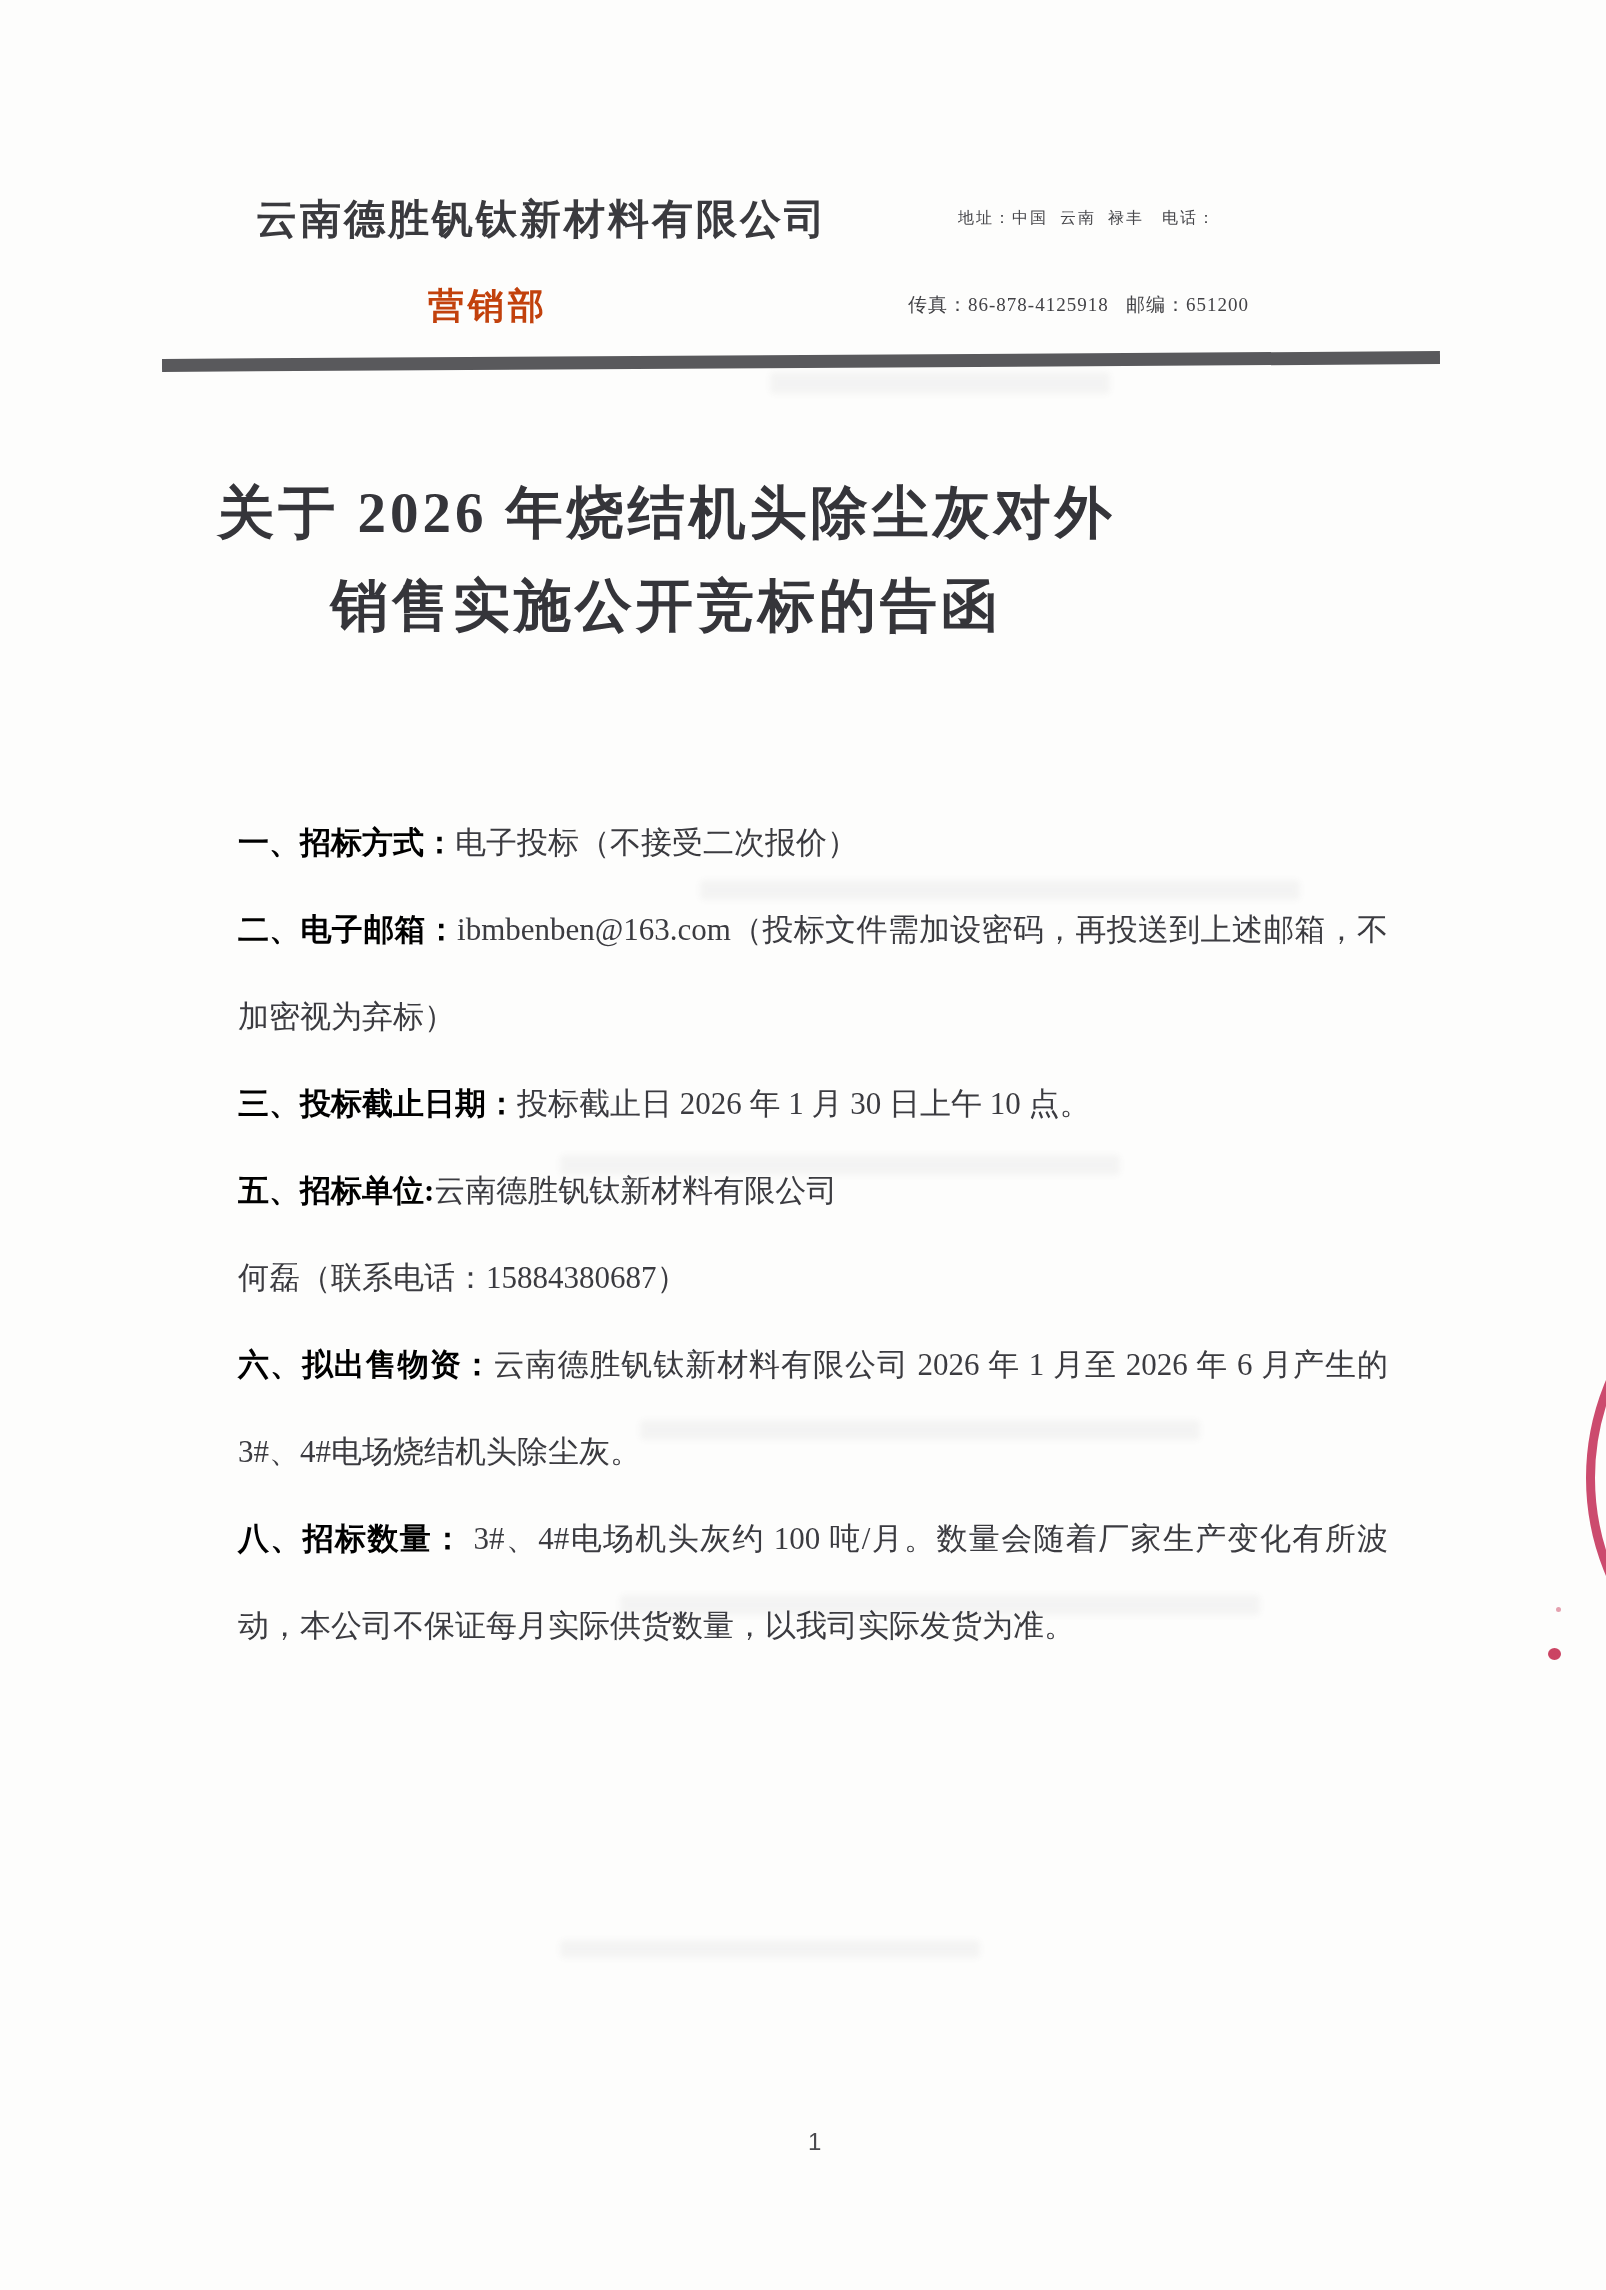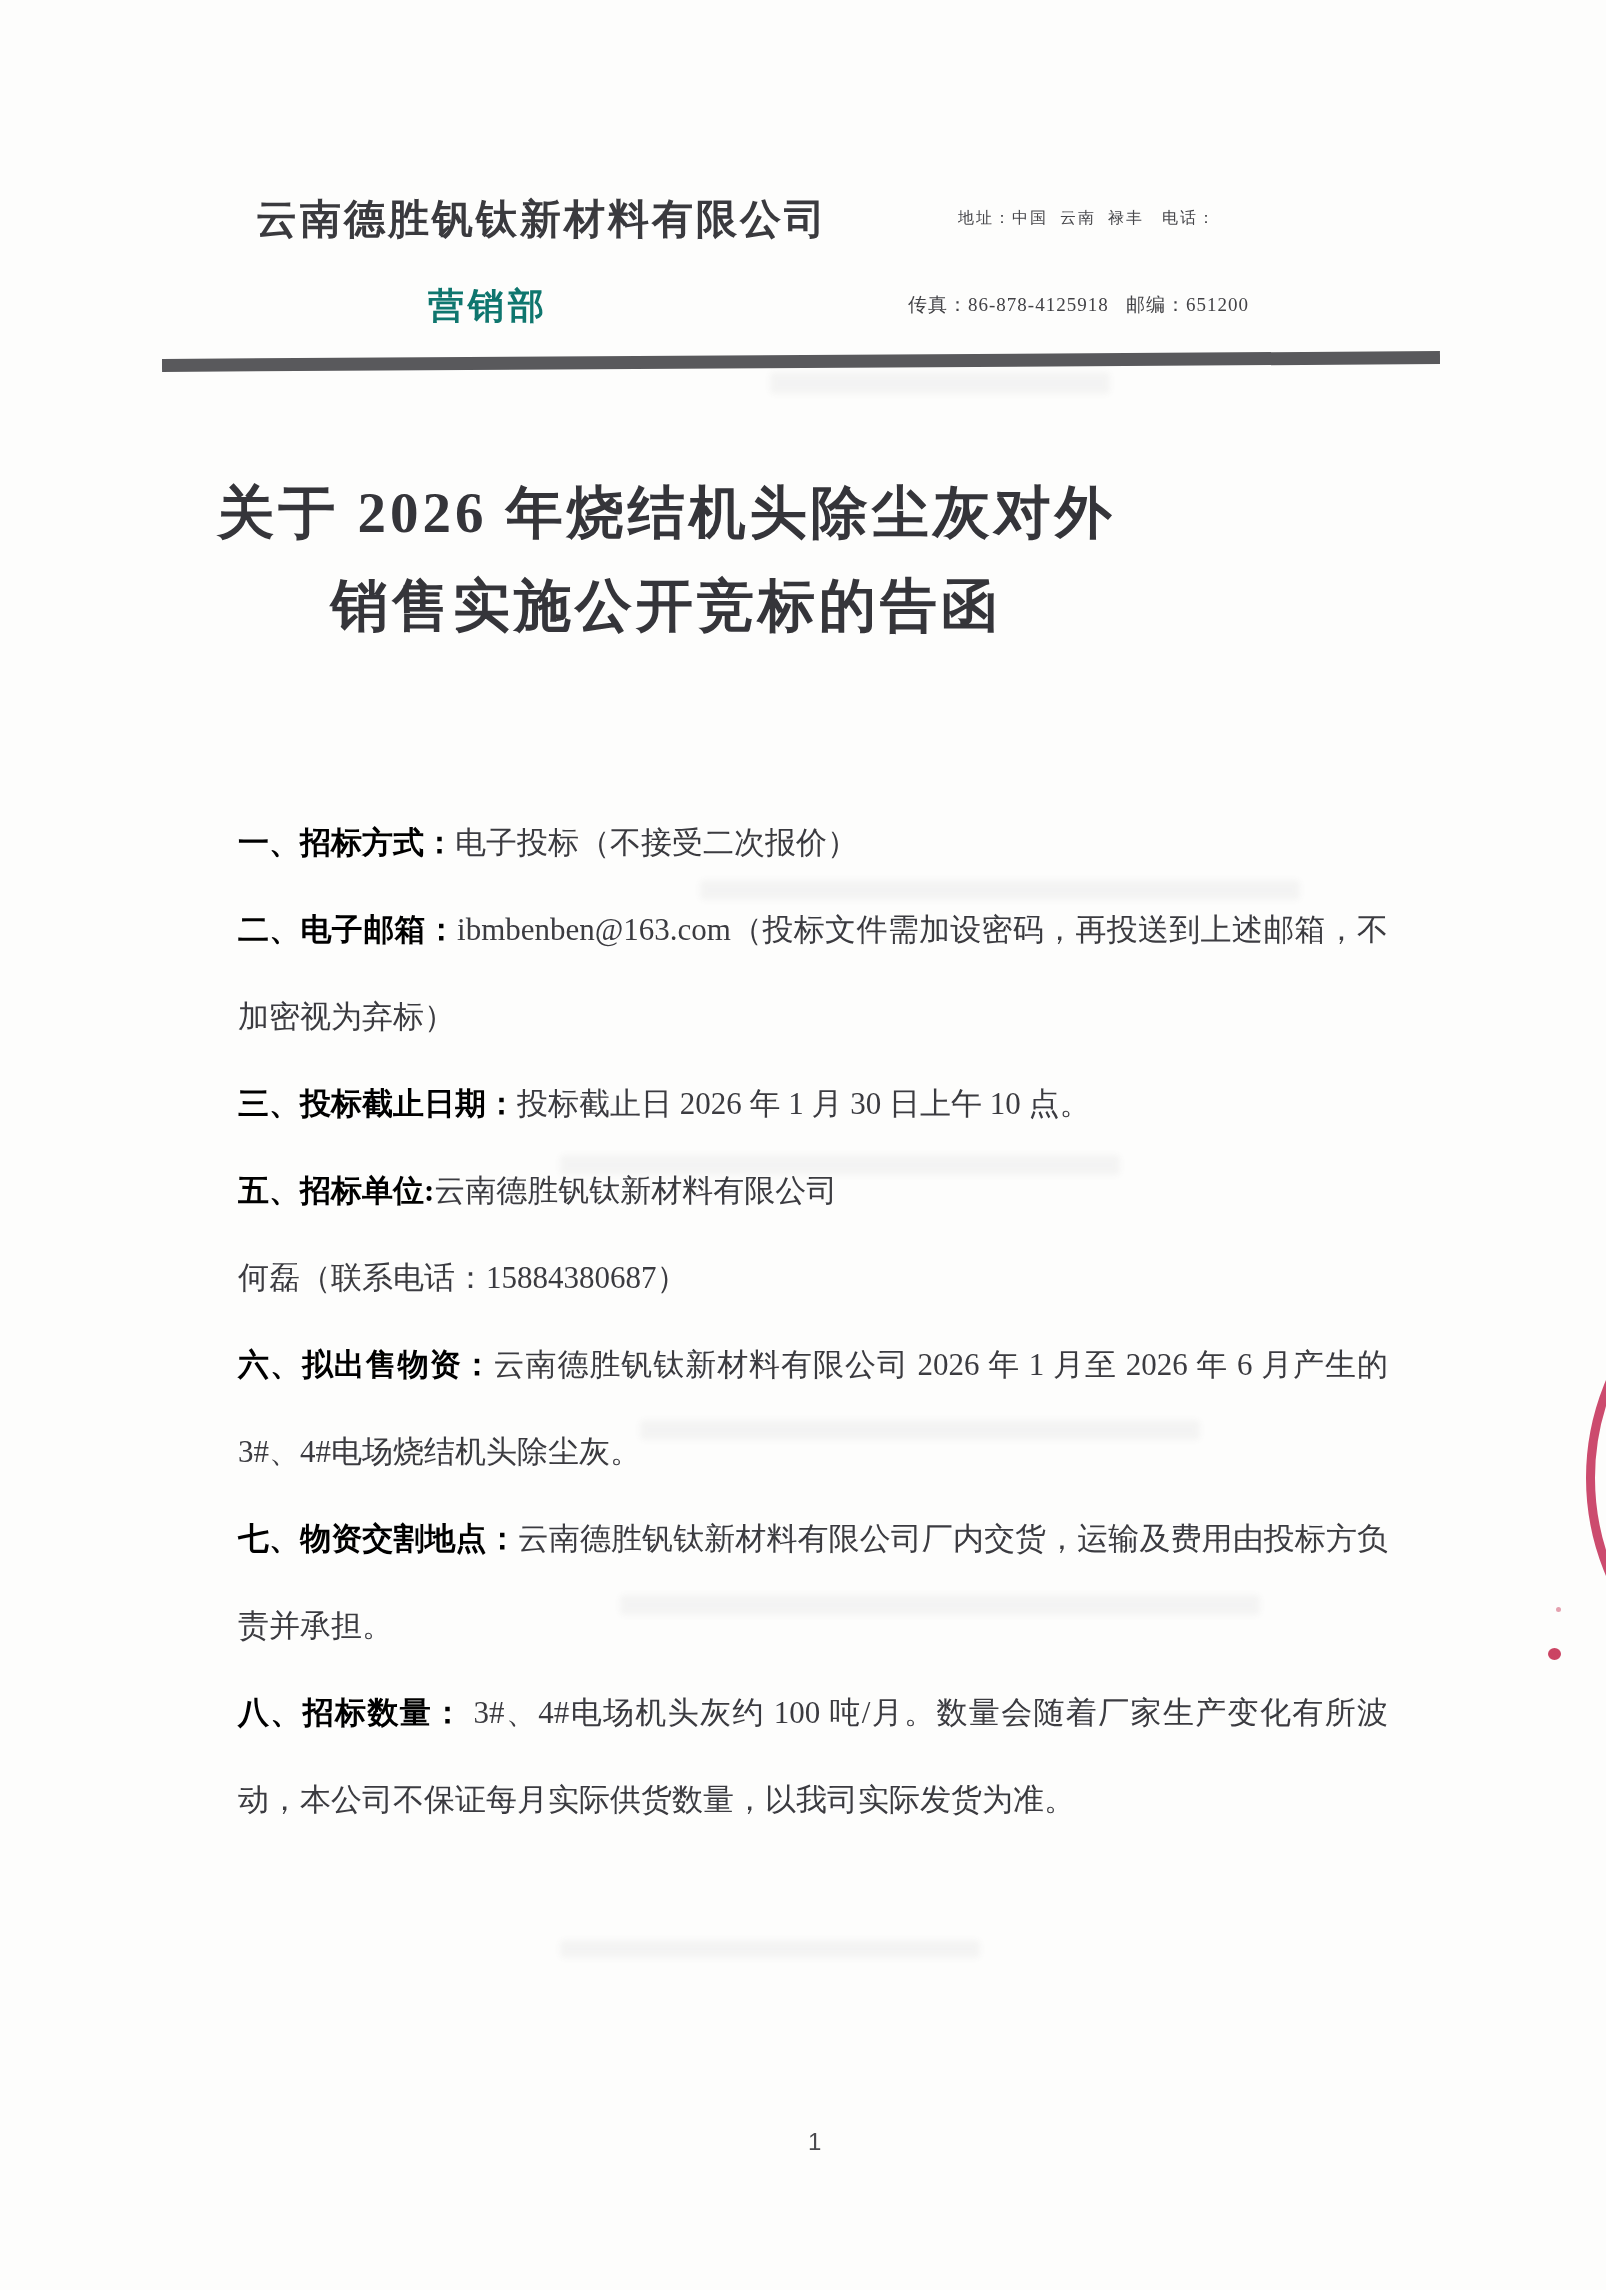--- a/index.html
+++ b/index.html
@@ -14,21 +14,21 @@
   }
   
   .hdr-company{
     position:absolute;left:256px;top:192px;
     font-family:"Liberation Sans", sans-serif;
     font-weight:700;font-size:41px;letter-spacing:3px;color:#3a3a3e;
   }
   .hdr-dept{
     position:absolute;left:428px;top:282px;
     font-family:Liberation Serif, serif;
-    font-weight:700;font-size:36px;letter-spacing:4px;color:#0f766e;
+    font-weight:700;font-size:36px;letter-spacing:4px;color:#c2410c;
   }
   .hdr-address{
     position:absolute;left:958px;top:208px;
     font-size:16px;letter-spacing:2px;color:#46464a;white-space:pre;
   }
   .hdr-fax{
     position:absolute;left:908px;top:292px;
     font-size:19px;letter-spacing:1px;color:#424246;white-space:pre;
   }
   .hdr-rule{
@@ -102,21 +102,20 @@
     <div class="t-line">销售实施公开竞标的告函</div>
   </div>
 
   <div class="body-text">
     <p><span class="label">一、招标方式：</span><span>电子投标（不接受二次报价）</span></p>
     <p><span class="label">二、电子邮箱：</span><span>ibmbenben@163.com（投标文件需加设密码，再投送到上述邮箱，不加密视为弃标）</span></p>
     <p><span class="label">三、投标截止日期：</span><span>投标截止日 2026 年 1 月 30 日上午 10 点。</span></p>
     <p><span class="label">五、招标单位:</span><span>云南德胜钒钛新材料有限公司</span></p>
     <p class="sub-line"><span>何磊（联系电话：15884380687）</span></p>
     <p><span class="label">六、拟出售物资：</span><span>云南德胜钒钛新材料有限公司 2026 年 1 月至 2026 年 6 月产生的 3#、4#电场烧结机头除尘灰。</span></p>
-    <p><span class="label">七、物资交割地点：</span><span>云南德胜钒钛新材料有限公司厂内交货，运输及费用由投标方负责并承担。</span></p>
     <p><span class="label">八、招标数量：</span>&nbsp;<span>3#、4#电场机头灰约 100 吨/月。数量会随着厂家生产变化有所波动，本公司不保证每月实际供货数量，以我司实际发货为准。</span></p>
   </div>
 
   <div class="page-number">1</div>
 
   <div class="stamp-arc"></div>
   <div class="stamp-dot"></div>
   <div class="stamp-dot-small"></div>
   <div class="ghost g1"></div>
   <div class="ghost g2"></div>

